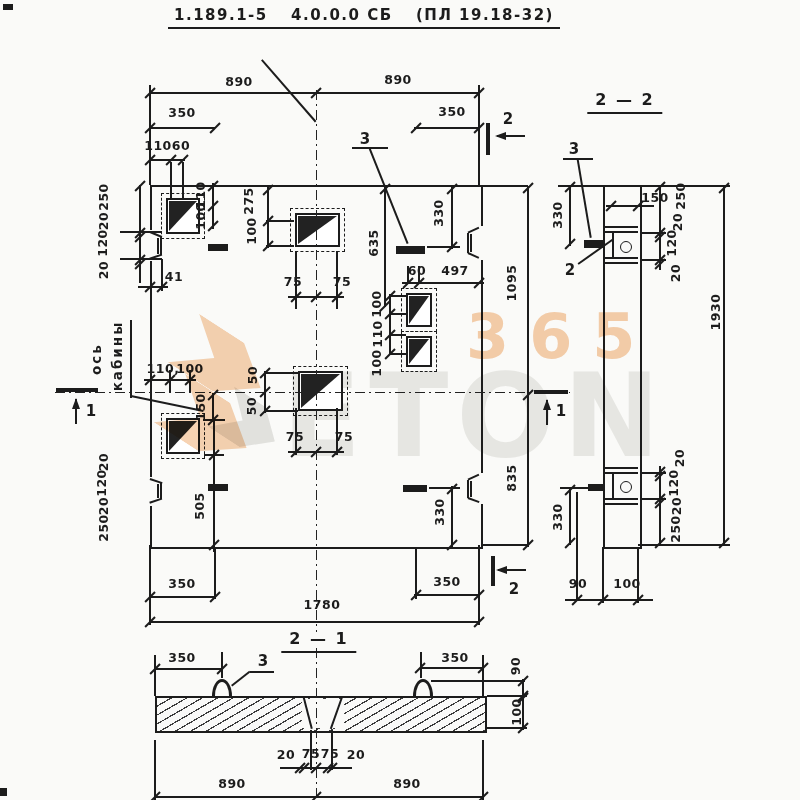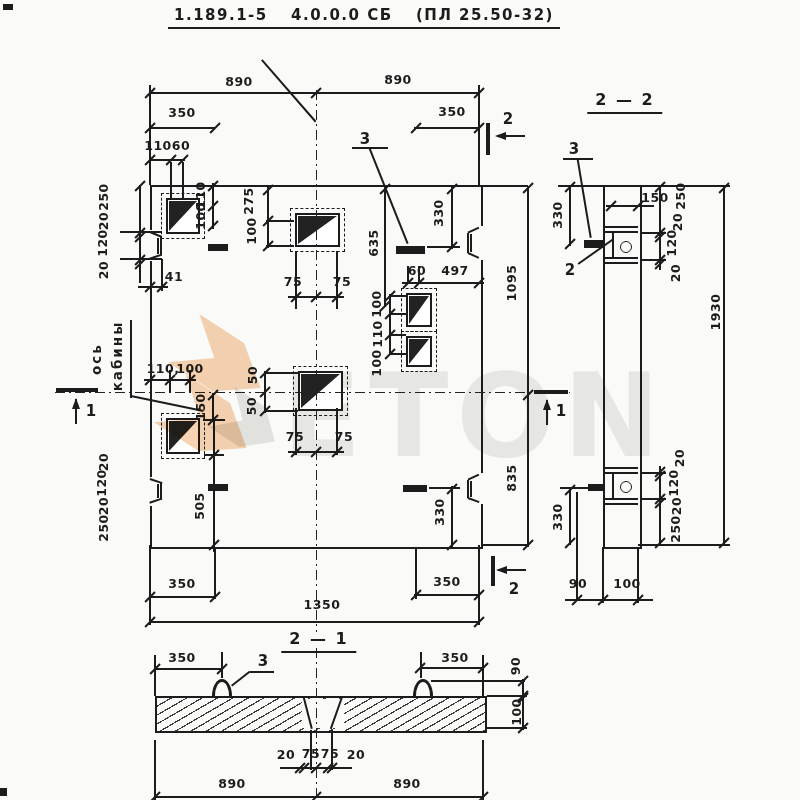--- a/index.html
+++ b/index.html
@@ -61,21 +61,21 @@
 <body>
 
 <div class="canvas">
 
   <div class="wm-grey">ETON</div>
   <div class="wm-chevron ch3"></div>
 
   <div class="header">
     <span>1.189.1-5</span>
     <span>4.0.0.0 СБ</span>
-    <span>(ПЛ 25.50-32)</span>
+    <span>(ПЛ 19.18-32)</span>
   </div>
   <span class="vlab" style="left:96px;top:359px">ось</span>
   <span class="vlab" style="left:117px;top:356px">кабины</span>
 
   <div class="outline" style="left:150px;top:185px;width:329px;height:360px"></div>
   <div class="outline" style="left:603px;top:185px;width:35px;height:360px"></div>
   <div class="slab" style="left:155px;top:696px;width:328px;height:33px"></div>
 
   <div class="plate" style="left:166px;top:198px;width:30px;height:32px"></div>
   <div class="plate" style="left:295px;top:213px;width:41px;height:30px"></div>
@@ -393,21 +393,21 @@
       <span class="dim" style="left: 344px; top: 437px;">75</span>
       <span class="dim rot" style="left: 104px; top: 462px;">20</span>
       <span class="dim rot" style="left: 102px; top: 483px;">120</span>
       <span class="dim rot" style="left: 104px; top: 506px;">20</span>
       <span class="dim rot" style="left: 104px; top: 528px;">250</span>
       <span class="dim rot" style="left: 200px; top: 506px;">505</span>
       <span class="dim rot" style="left: 440px; top: 512px;">330</span>
       <span class="dim rot" style="left: 512px; top: 478px;">835</span>
       <span class="dim" style="left: 182px; top: 584px;">350</span>
       <span class="dim" style="left: 447px; top: 582px;">350</span>
-      <span class="dim" style="left: 322px; top: 605px;">1350</span>
+      <span class="dim" style="left: 322px; top: 605px;">1780</span>
       <span class="dim rot" style="left: 558px; top: 215px;">330</span>
       <span class="dim" style="left: 655px; top: 198px;">150</span>
       <span class="dim rot" style="left: 681px; top: 196px;">250</span>
       <span class="dim rot" style="left: 678px; top: 222px;">20</span>
       <span class="dim rot" style="left: 672px; top: 243px;">120</span>
       <span class="dim rot" style="left: 676px; top: 273px;">20</span>
       <span class="dim rot" style="left: 680px; top: 458px;">20</span>
       <span class="dim rot" style="left: 674px; top: 483px;">120</span>
       <span class="dim rot" style="left: 677px; top: 506px;">20</span>
       <span class="dim rot" style="left: 676px; top: 529px;">250</span>
@@ -422,13 +422,14 @@
       <span class="dim" style="left: 286px; top: 755px;">20</span>
       <span class="dim" style="left: 311px; top: 754px;">75</span>
       <span class="dim" style="left: 330px; top: 754px;">75</span>
       <span class="dim" style="left: 356px; top: 755px;">20</span>
       <span class="dim" style="left: 232px; top: 784px;">890</span>
       <span class="dim" style="left: 407px; top: 784px;">890</span>
     </div>
 
   <div class="wm-chevron ch1"></div>
   <div class="wm-chevron ch2"></div>
+  <div class="wm-365">365</div>
 </div>
 
 </body></html>

